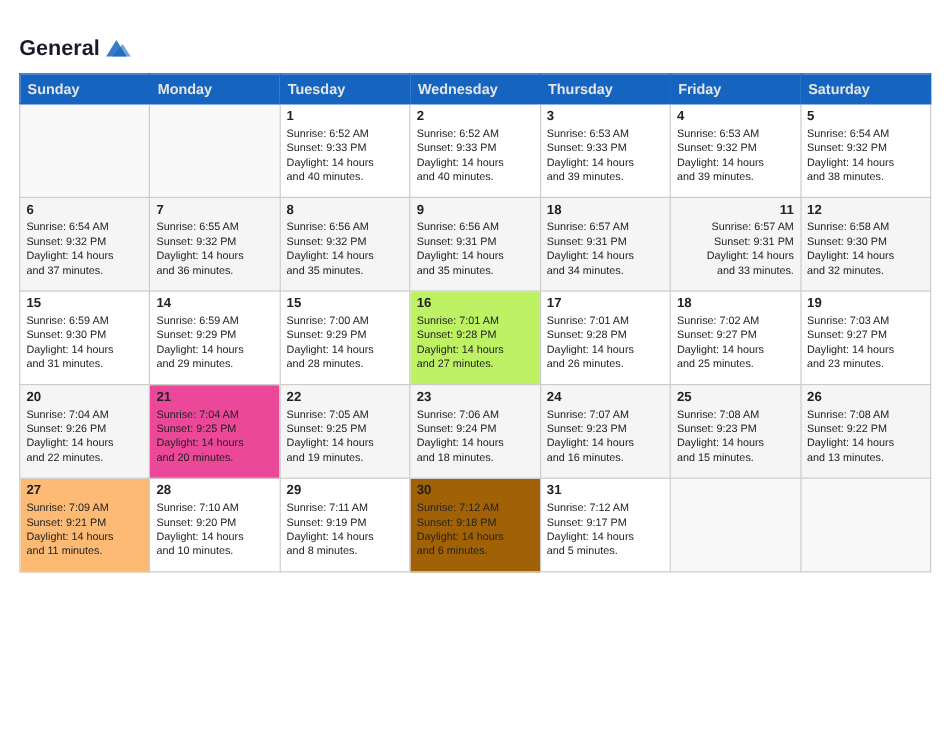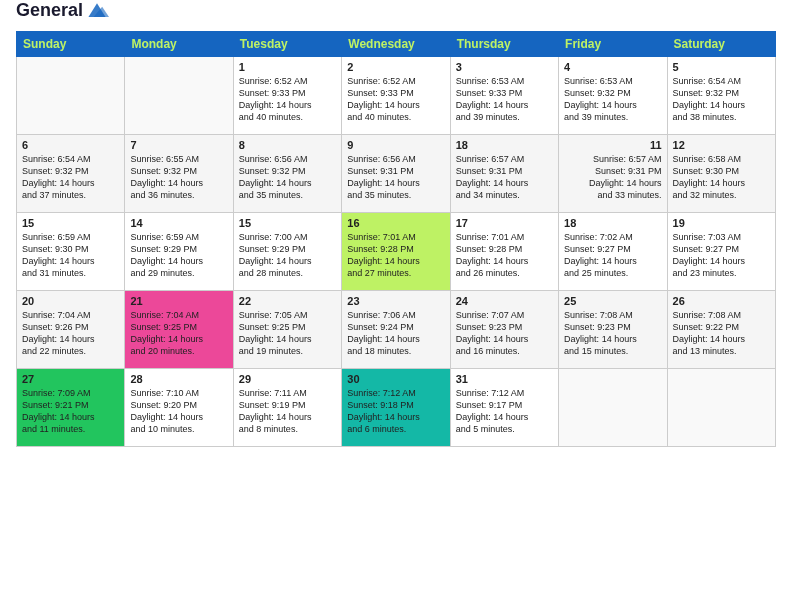--- a/index.html
+++ b/index.html
@@ -7,21 +7,21 @@
       width: 792px;
       height: 612px;
       font-family: Arial, sans-serif;
       background: #fff;
       overflow: hidden;
     }
     .page {
       width: 792px;
       height: 612px;
       background: #fff;
-      padding: 0 16px;
+      padding: 30px 16px;
     }
     .header {
       display: flex;
       justify-content: space-between;
       align-items: flex-start;
       margin-bottom: 10px;
     }
     .logo {
       display: flex;
       align-items: center;
@@ -44,21 +44,21 @@
       font-size: 14px;
       color: #333;
     }
     .calendar {
       width: 100%;
       border-collapse: collapse;
       table-layout: fixed;
     }
     .calendar th {
       background: #1565c0;
-      color: #bef264;
+      color: #e5e5e5;
       text-align: left;
       padding: 5px 6px;
       font-size: 12px;
       font-weight: bold;
       border: 1px solid #1565c0;
     }
     .calendar td {
       border: 1px solid #ccc;
       vertical-align: top;
       padding: 4px 5px;
@@ -310,42 +310,42 @@
           </td>
           <td style="background: rgb(245, 245, 245);">
             <span class="day-num">26</span>
             <div class="day-info" style="white-space: pre-line;">Sunrise: 7:08 AM
 Sunset: 9:22 PM
 Daylight: 14 hours
 and 13 minutes.</div>
           </td>
         </tr>
         <tr>
-          <td style="background: #22c55e;">
+          <td style="background: #fdba74;">
             <span class="day-num">27</span>
             <div class="day-info" style="white-space: pre-line;">Sunrise: 7:09 AM
 Sunset: 9:21 PM
 Daylight: 14 hours
 and 11 minutes.</div>
           </td>
           <td style="background: rgb(255, 255, 255);">
             <span class="day-num">28</span>
             <div class="day-info" style="white-space: pre-line;">Sunrise: 7:10 AM
 Sunset: 9:20 PM
 Daylight: 14 hours
 and 10 minutes.</div>
           </td>
           <td style="background: rgb(255, 255, 255);">
             <span class="day-num">29</span>
             <div class="day-info" style="white-space: pre-line;">Sunrise: 7:11 AM
 Sunset: 9:19 PM
 Daylight: 14 hours
 and 8 minutes.</div>
           </td>
-          <td style="background: #14b8a6;">
+          <td style="background: #a16207;">
             <span class="day-num">30</span>
             <div class="day-info" style="white-space: pre-line;">Sunrise: 7:12 AM
 Sunset: 9:18 PM
 Daylight: 14 hours
 and 6 minutes.</div>
           </td>
           <td style="background: rgb(255, 255, 255);">
             <span class="day-num">31</span>
             <div class="day-info" style="white-space: pre-line;">Sunrise: 7:12 AM
 Sunset: 9:17 PM

